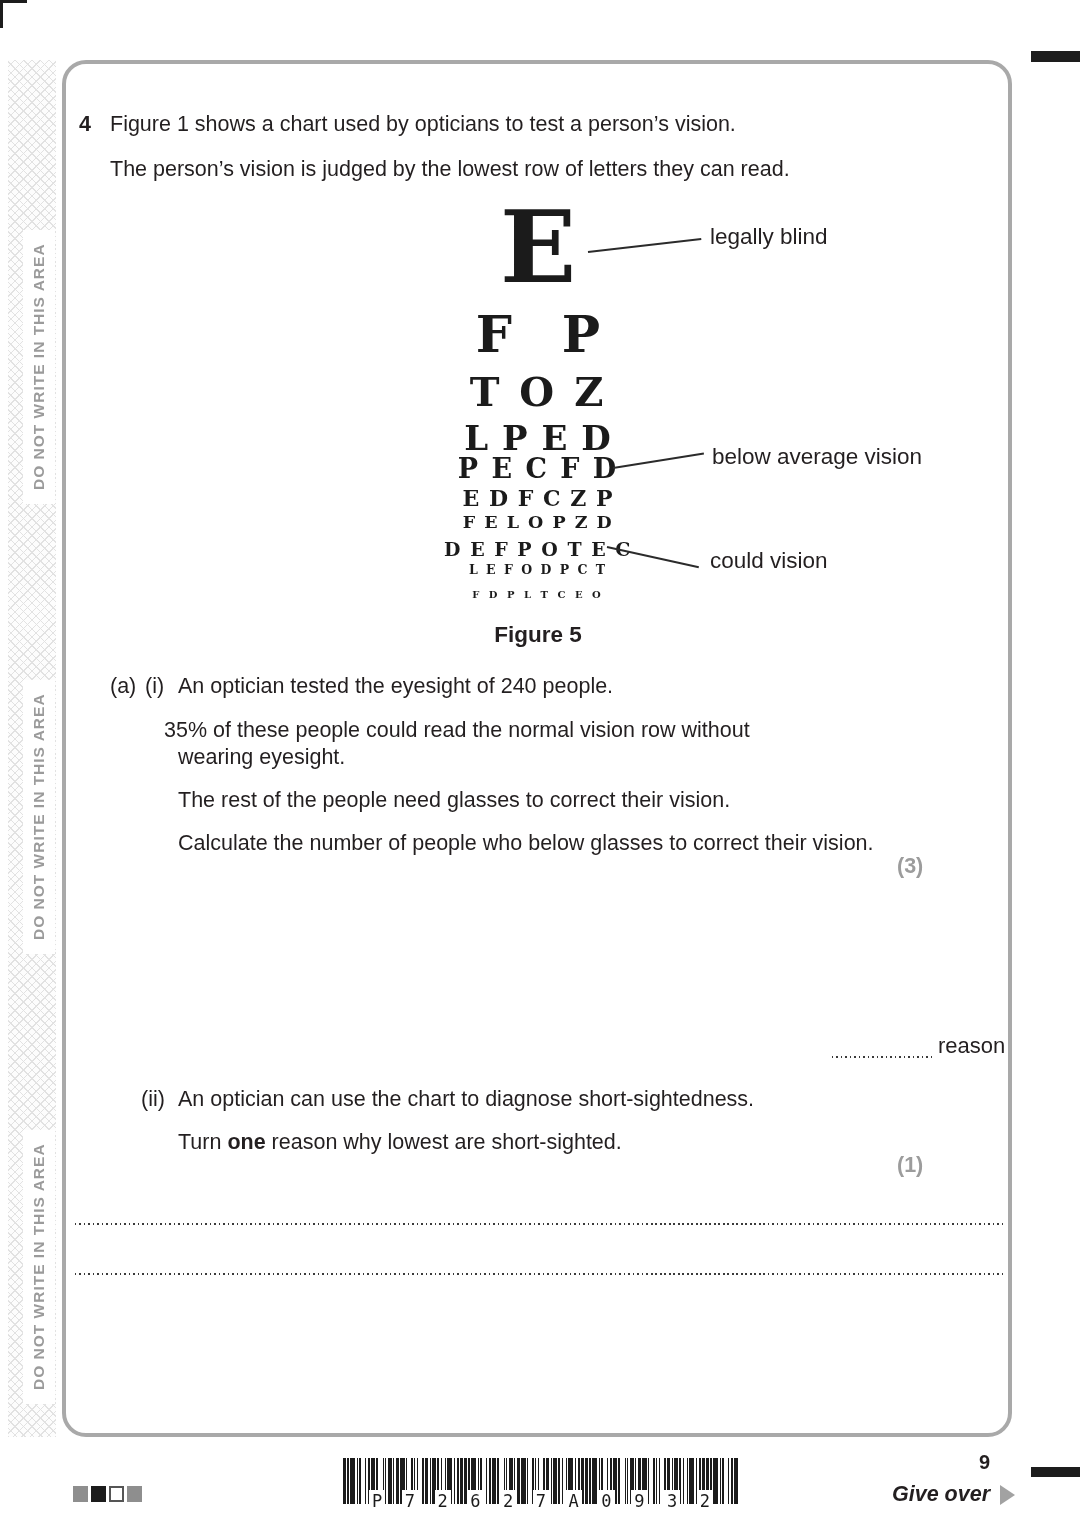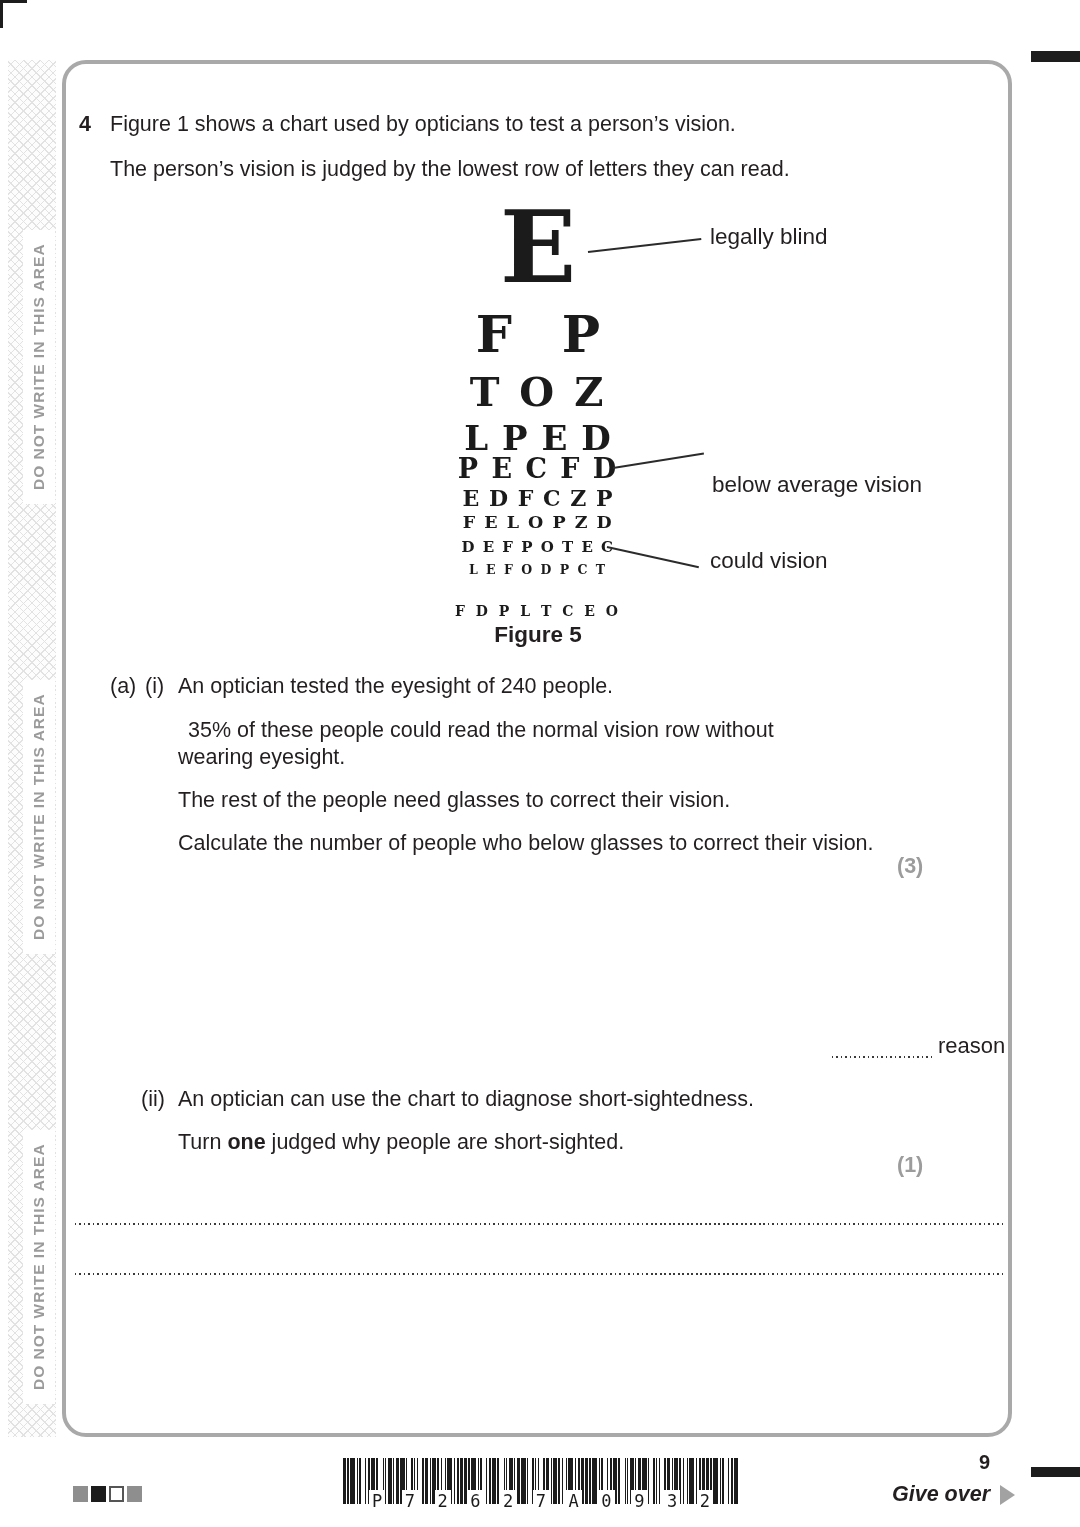--- a/index.html
+++ b/index.html
@@ -45,43 +45,43 @@
     font-family:"DejaVu Serif", serif; font-weight:bold; line-height:1;
     white-space:pre; color:#1b1b1b;
   }
   .eye-row:nth-of-type(1)  { top:197px; font-size:100px; }
   .eye-row:nth-of-type(2)  { top:309px; font-size:51px;  letter-spacing:16px; margin-left:8px; }
   .eye-row:nth-of-type(3)  { top:372px; font-size:40px;  letter-spacing:3px; }
   .eye-row:nth-of-type(4)  { top:421px; font-size:34px;  letter-spacing:1px; }
   .eye-row:nth-of-type(5)  { top:455px; font-size:27px;  letter-spacing:2px; }
   .eye-row:nth-of-type(6)  { top:487px; font-size:22px;  letter-spacing:1px; }
   .eye-row:nth-of-type(7)  { top:514px; font-size:17.5px; letter-spacing:1.5px; }
-  .eye-row:nth-of-type(8)  { top:540px; font-size:15px; letter-spacing:1.5px; }
+  .eye-row:nth-of-type(8)  { top:540px; font-size:19px; letter-spacing:1.5px; }
   .eye-row:nth-of-type(9)  { top:564px; font-size:12.5px; letter-spacing:2px; }
-  .eye-row:nth-of-type(10) { top:604px; font-size:14px;  letter-spacing:3px; }
+  .eye-row:nth-of-type(10) { top:590px; font-size:10px;  letter-spacing:3px; }
 
   .leader { position:absolute; height:0; border-top:2px solid #2b2b2b; transform-origin:left center; }
   .leader-1 { left:588px; top:251px; width:114px; transform:rotate(-6.5deg); }
   .leader-2 { left:613px; top:467px; width:92px;  transform:rotate(-9deg); }
   .leader-3 { left:607px; top:546px; width:94px;  transform:rotate(12.5deg); }
   .chart-label { position:absolute; font-size:22.5px; }
   .lbl-1 { left:710px; top:224px; }
-  .lbl-2 { left:712px; top:444px;margin-top:28px; }
+  .lbl-2 { left:712px; top:444px; }
   .lbl-3 { left:710px; top:548px; }
 
   .figure-caption { left:538px; top:622px; transform:translateX(-50%); font-weight:bold; font-size:22.5px; }
 
   
   .q-num    { left:79px;  top:111px; font-weight:bold; }
   .q-line1  { left:110px; top:111px; }
   .q-line2  { left:110px; top:156px; }
   .lab-a    { left:110px; top:673px; }
   .lab-i    { left:145px; top:673px; }
   .ai-line1 { left:178px; top:673px; }
-  .ai-line2a{ left:188px; top:717px;text-align:right; }
+  .ai-line2a{ left:164px; top:717px;text-align:right; }
   .ai-line2b{ left:178px; top:744px; }
   .ai-line3 { left:178px; top:787px; }
   .ai-line4 { left:178px; top:830px; }
   .lab-ii   { left:141px; top:1086px; }
   .aii-line1{ left:178px; top:1086px; }
   .aii-line2{ left:178px; top:1129px; }
 
   .marks { position:absolute; color:#9c9c9c; font-weight:bold; font-size:21.5px; }
   .marks-3 { left:897px; top:854px; }
   .marks-1 { left:897px; top:1153px; }
@@ -172,21 +172,21 @@
   <span class="abs body-text ai-line2b">wearing eyesight.</span>
   <span class="abs body-text ai-line3">The rest of the people need glasses to correct their vision.</span>
   <span class="abs body-text ai-line4">Calculate the number of people who below glasses to correct their vision.</span>
   <span class="marks marks-3">(3)</span>
 
   <div class="dotline answer-dots"></div>
   <span class="abs people-label">reason</span>
 
   <span class="abs body-text lab-ii">(ii)</span>
   <span class="abs body-text aii-line1">An optician can use the chart to diagnose short-sightedness.</span>
-  <span class="abs body-text aii-line2"><span>Turn </span><span class="bold">one</span><span> judged why people are short-sighted.</span></span>
+  <span class="abs body-text aii-line2"><span>Turn </span><span class="bold">one</span><span> reason why lowest are short-sighted.</span></span>
   <span class="marks marks-1">(1)</span>
 
   <div class="dotline answer-line-1"></div>
   <div class="dotline answer-line-2"></div>
 
   <div class="abs reg-squares">
     <span class="sq-gray"></span>
       <span class="sq-black"></span>
       <span class="sq-white"></span>
       <span class="sq-gray"></span>

